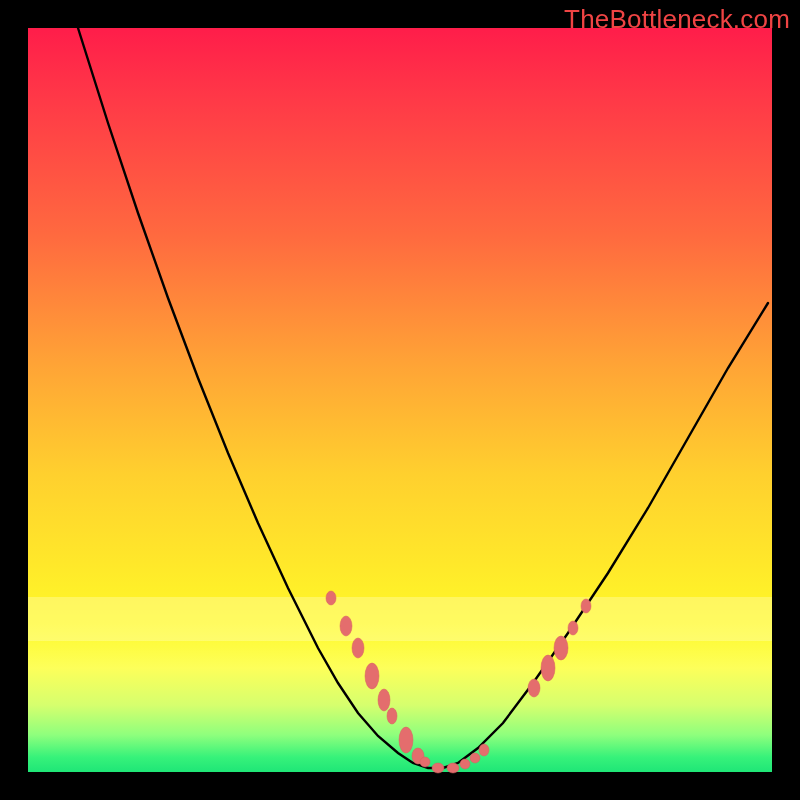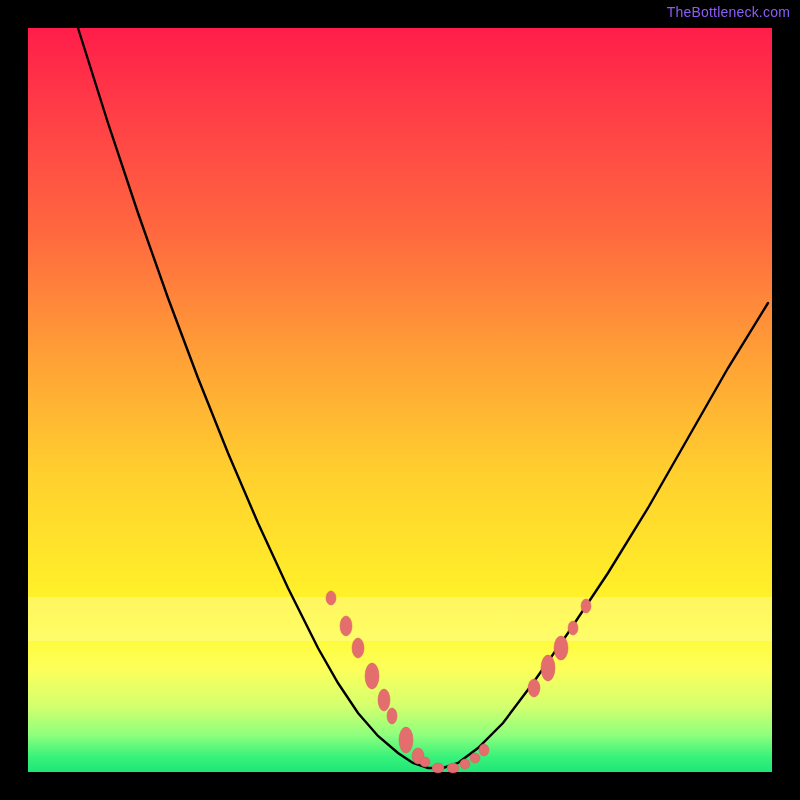--- a/index.html
+++ b/index.html
@@ -54,22 +54,22 @@
     left: 0;
     top: 0;
     width: 744px;
     height: 744px;
     overflow: visible;
   }
   .watermark {
     position: absolute;
     top: 4px;
     right: 10px;
-    color: #8b5cf6;
-    font-size: 14px;
+    color: #ef4444;
+    font-size: 26px;
     font-weight: 500;
     letter-spacing: 0.2px;
   }
 </style>
 </head>
 <body>
 
 <div class="watermark">TheBottleneck.com</div>
 
 <div class="frame">

